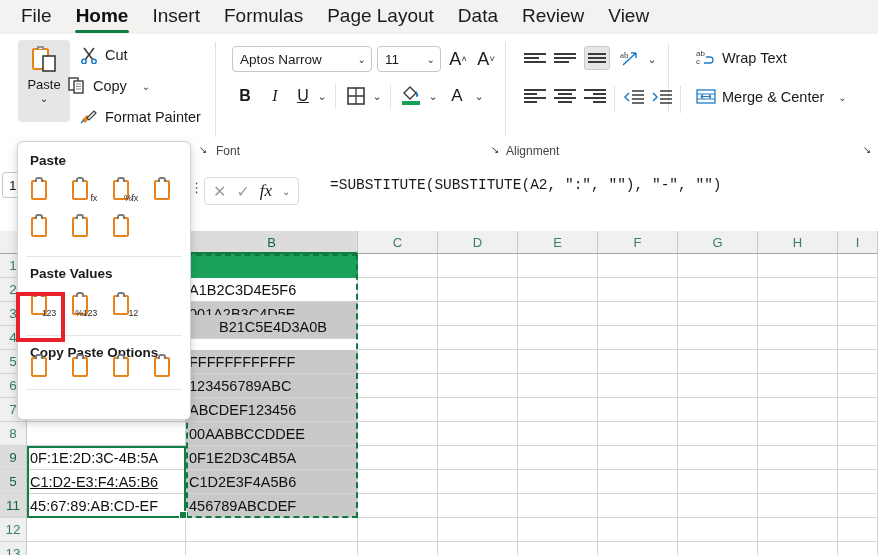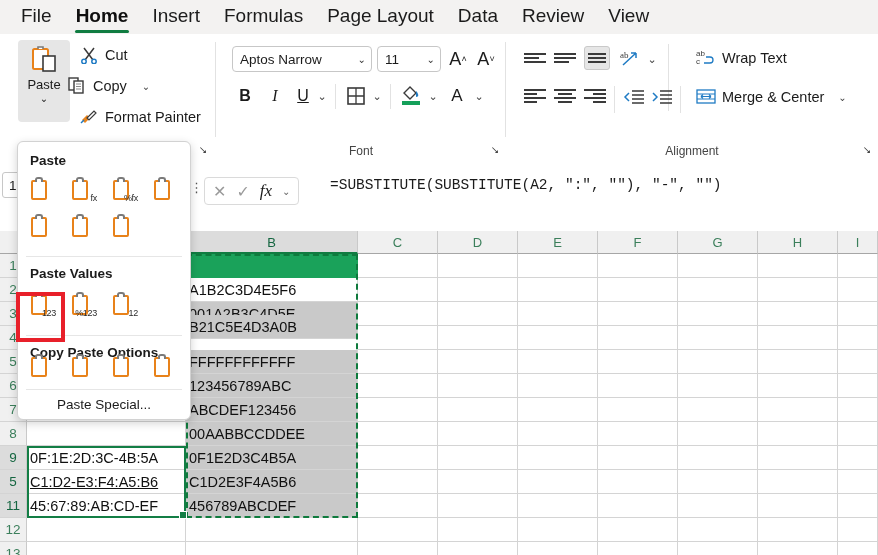--- a/index.html
+++ b/index.html
@@ -35,21 +35,21 @@
 
   
   .ribbon {
     position: absolute; left: 0; top: 34px; width: 878px; height: 127px;
     background: #ffffff;
     border-bottom: 1px solid #d8d8d8;
   }
   .grp { position: absolute; top: 0; height: 127px; }
   .grp-label {
     position: absolute; bottom: 3px; width: 100%;
-    text-align: center; font-size: 12px; color: #444;
+    font-size: 12px; color: #444;
   }
   .grp-divider {
     position: absolute; top: 8px; bottom: 24px; width: 1px; background: #e2e2e2;
   }
   .dialog-launcher {
     position: absolute; bottom: 4px; right: 4px;
     width: 14px; height: 14px; color: #444; font-size: 11px;
     line-height: 14px; text-align: center;
   }
 
@@ -484,21 +484,21 @@
         <div class="cell white" style="left: 27px; width: 159px; top: 93px; height: 24px;"></div>
         <div class="cell shaded" style="left: 186px; width: 172px; top: 93px; height: 24px;">001A2B3C4D5E</div>
         <div class="cell" style="left: 358px; width: 80px; top: 93px; height: 24px;"></div>
         <div class="cell" style="left: 438px; width: 80px; top: 93px; height: 24px;"></div>
         <div class="cell" style="left: 518px; width: 80px; top: 93px; height: 24px;"></div>
         <div class="cell" style="left: 598px; width: 80px; top: 93px; height: 24px;"></div>
         <div class="cell" style="left: 678px; width: 80px; top: 93px; height: 24px;"></div>
         <div class="cell" style="left: 758px; width: 80px; top: 93px; height: 24px;"></div>
         <div class="cell" style="left: 838px; width: 40px; top: 93px; height: 24px;"></div>
         <div class="cell white" style="left: 27px; width: 159px; top: 117px; height: 24px;"></div>
-        <div class="cell shaded" style="left: 186px; width: 172px; top: 106px; height: 24px;">B21C5E4D3A0B</div>
+        <div class="cell shaded" style="left: 186px; width: 172px; top: 106px; height: 24px; text-align: center;">B21C5E4D3A0B</div>
         <div class="cell" style="left: 358px; width: 80px; top: 117px; height: 24px;"></div>
         <div class="cell" style="left: 438px; width: 80px; top: 117px; height: 24px;"></div>
         <div class="cell" style="left: 518px; width: 80px; top: 117px; height: 24px;"></div>
         <div class="cell" style="left: 598px; width: 80px; top: 117px; height: 24px;"></div>
         <div class="cell" style="left: 678px; width: 80px; top: 117px; height: 24px;"></div>
         <div class="cell" style="left: 758px; width: 80px; top: 117px; height: 24px;"></div>
         <div class="cell" style="left: 838px; width: 40px; top: 117px; height: 24px;"></div>
         <div class="cell white" style="left: 27px; width: 159px; top: 141px; height: 24px;"></div>
         <div class="cell shaded" style="left: 186px; width: 172px; top: 141px; height: 24px;">FFFFFFFFFFFF</div>
         <div class="cell" style="left: 358px; width: 80px; top: 141px; height: 24px;"></div>
@@ -686,20 +686,17 @@
           </div>
         </div>
         <div class="pico" style="left: 135px; top: 212px;">
           <div class="cb">
             <div class="body"></div>
             <div class="clip"></div>
           </div>
         </div>
       </div>
     <div class="menu-sep" style="top:247px;"></div>
-    <div class="menu-footer" style="top:255px;">
-      <span>Paste Special...</span>
-    </div>
   </div>
 
   <div class="redbox" style="left:16px; top:292px; width:49px; height:50px;"></div>
 
 </div>
 
 </body></html>

